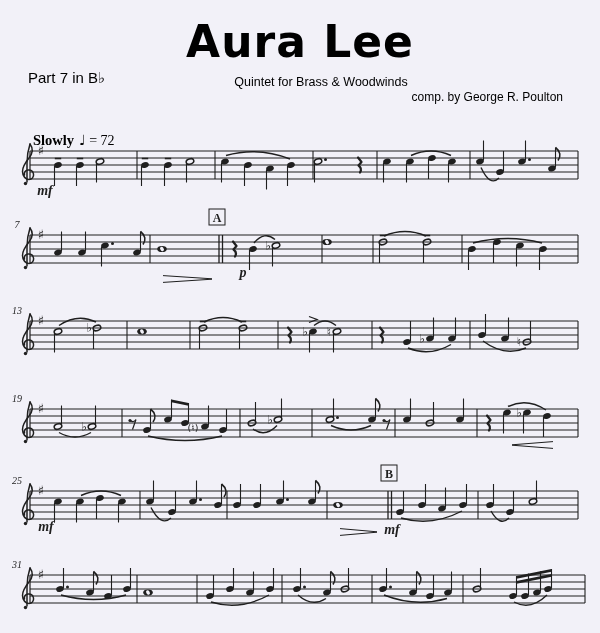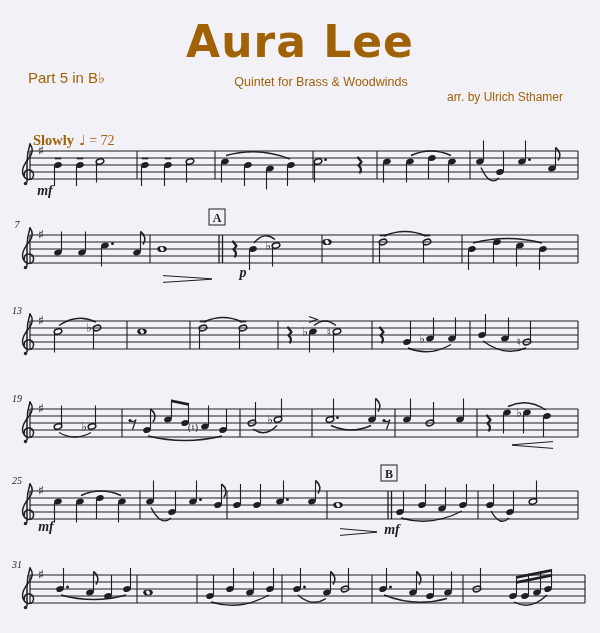--- a/index.html
+++ b/index.html
@@ -1,42 +1,42 @@
 <!DOCTYPE html>
 <html><head>
 <meta charset="utf-8">
 <style>
   html,body{margin:0;padding:0;}
   .page{
     position:relative;width:600px;height:633px;overflow:hidden;
-    background:#f2f1f8;color:#a16207;
+    background:#f2f1f8;color:#000000;
     font-family:"Liberation Sans",sans-serif;
   }
   .title{
     position:absolute;left:0;top:16px;width:100%;text-align:center;
     font-family:"DejaVu Sans",sans-serif;font-weight:700;font-size:44px;
     letter-spacing:1px;
   }
   .part{position:absolute;left:28px;top:69px;font-size:15px;}
   .subtitle{position:absolute;left:0;top:75px;width:100%;text-align:center;font-size:12.5px;padding-left:21px;}
   .credits{position:absolute;right:37px;top:90px;text-align:right;font-size:12px;line-height:14.5px;}
   .tempo{position:absolute;left:33px;top:120px;font-family:"Liberation Serif",serif;font-size:14px;margin-top:12px;}
   .tempo .tword{font-weight:bold;font-size:14.5px;margin-right:5px;}
   .tempo .tnote{font-family:"DejaVu Sans",sans-serif;font-size:14px;}
   #score{position:absolute;left:0;top:0;}
 </style>
 </head>
 <body>
 
 <div class="page" style="background: rgb(242, 241, 248);">
   <div class="title">Aura Lee</div>
-  <div class="part">Part 5 in B♭</div>
+  <div class="part">Part 7 in B♭</div>
   <div class="subtitle">Quintet for Brass &amp; Woodwinds</div>
   <div class="credits">
-    <div>arr. by Ulrich Sthamer</div>
+    <div>comp. by George R. Poulton</div>
   </div>
   <div class="tempo">
     <span class="tword">Slowly</span><span class="tnote">♩</span>
     <span class="tval">= 72</span>
   </div>
   <svg id="score" width="600" height="633" viewBox="0 0 600 633">
       <g>
         <line x1="30" y1="151" x2="578" y2="151" stroke="#1f1f1f" stroke-width="1"></line>
         <line x1="30" y1="158" x2="578" y2="158" stroke="#1f1f1f" stroke-width="1"></line>
         <line x1="30" y1="165" x2="578" y2="165" stroke="#1f1f1f" stroke-width="1"></line>

